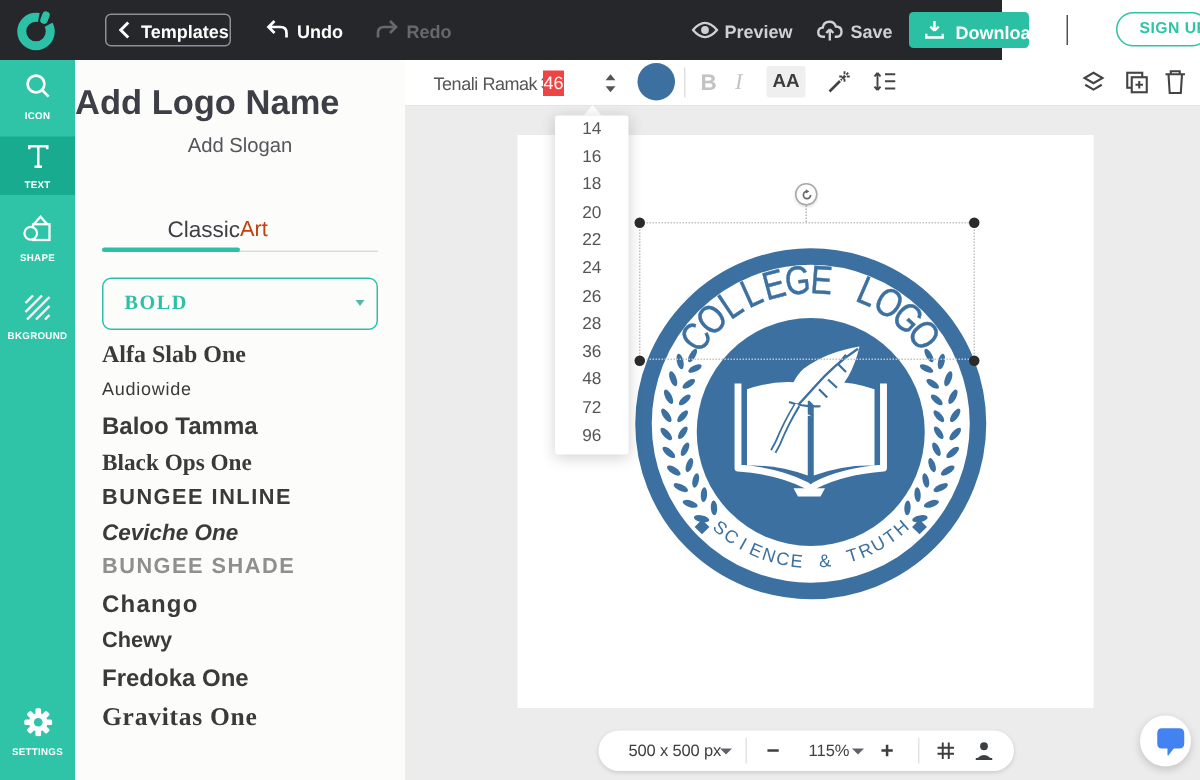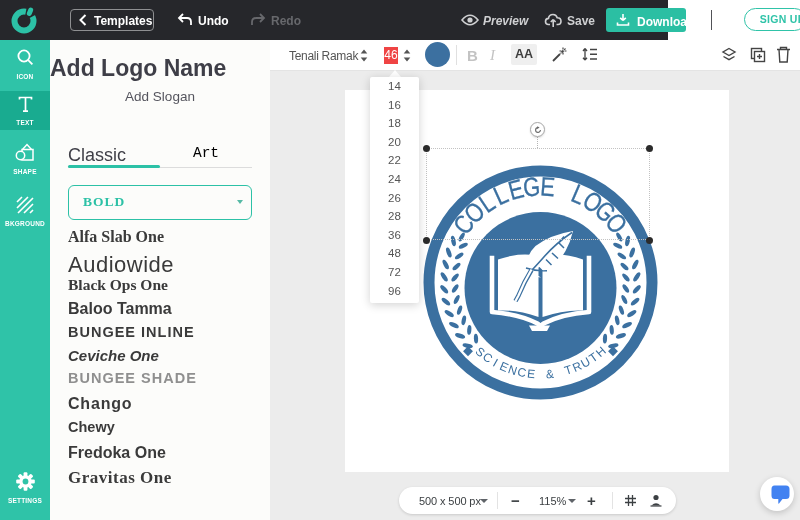--- a/index.html
+++ b/index.html
@@ -34,21 +34,21 @@
     </svg>
   <div class="hbtn" style="left:198px;top:13.5px;">Undo</div>
   <svg class="abs" style="left:250px;top:12px" width="17" height="16" viewBox="0 0 17 16">
       <path d="M10 2 L14 6 L10 10 M14 6 H6 Q2 6 2 10 V13" fill="none" stroke="#67686c" stroke-width="1.8"></path>
     </svg>
   <div class="hbtn" style="left:271px;top:13.5px;color:#67686c">Redo</div>
   <svg class="abs" style="left:461px;top:13px" width="18" height="14" viewBox="0 0 18 14">
       <path d="M1 7 Q9 -2.5 17 7 Q9 16.5 1 7 Z" fill="none" stroke="#cfd0d2" stroke-width="1.6"></path>
       <circle cx="9" cy="7" r="2.6" fill="#cfd0d2"></circle>
     </svg>
-  <div class="hbtn" style="left:483px;top:13.5px;color:#cfd0d2;font-style:italic;">Preview</div>
+  <div class="hbtn" style="left:483px;top:13.5px;color:#cfd0d2;">Preview</div>
   <svg class="abs" style="left:544px;top:11px" width="20" height="18" viewBox="0 0 20 18">
       <path d="M6 13.5 H4.5 Q1.5 13.5 1.5 10.5 Q1.5 7.6 4.5 7.4 Q5 3.5 9 3.5 Q12.4 3.5 13.2 6.7 Q17 6.7 17 10.2 Q17 13.5 14 13.5 H12.5" fill="none" stroke="#cfd0d2" stroke-width="1.6"></path>
       <path d="M9.2 8.5 V16 M9.2 8.5 L6.8 11 M9.2 8.5 L11.6 11" stroke="#cfd0d2" stroke-width="1.6" fill="none"></path>
     </svg>
   <div class="hbtn" style="left:567px;top:13.5px;color:#cfd0d2;">Save</div>
   <div class="abs" style="left:606px;top:8px;width:80px;height:24px;background:#2bbfa3;border-radius:3px;"></div>
   <svg class="abs" style="left:616px;top:13px" width="14" height="14" viewBox="0 0 14 14">
       <path d="M7 1 V7.5 M7 7.5 L4.2 4.8 M7 7.5 L9.8 4.8 M1.5 9.5 V12 H12.5 V9.5" stroke="#fff" stroke-width="1.6" fill="none"></path>
     </svg>
   <div class="hbtn" style="left:637px;top:14.5px;">Download</div>
@@ -99,46 +99,46 @@
         <circle cx="0" cy="0" r="2.9" fill="#2fc3a8"></circle>
       </svg>
     <div class="lbl">SETTINGS</div>
   </div>
 </div>
 
 <div id="panel">
   <div class="abs" style="left:0;top:15px;width:220px;text-align:left;font-size:23px;font-weight:bold;color:#3e3e47;">Add Logo Name</div>
   <div class="abs" style="left:0;top:49px;width:220px;text-align:center;font-size:13.5px;color:#55555e;">Add Slogan</div>
   <div class="abs" style="left:18px;top:127px;width:184px;height:1px;background:#dcdcdc;"></div>
-  <div class="abs" style="left:18px;top:105px;width:92px;text-align:left;font-size:18px;color:#3f3f47;">Classic</div>
-  <div class="abs" style="left:110px;top:105px;width:92px;text-align:center;font-size:14.5px;color:#000000;font-family:Liberation Mono, monospace;">Art</div>
+  <div class="abs" style="left:18px;top:105px;width:92px;text-align:right;font-size:15px;color:#3f3f47;">Classic</div>
+  <div class="abs" style="left:110px;top:105px;width:92px;font-size:14.5px;color:#c2410c;">Art</div>
   <div class="abs" style="left:18px;top:125px;width:92px;height:3px;background:#2cc1a6;border-radius:2px;"></div>
   <div class="abs" style="left:18px;top:145px;width:184px;height:35px;border:1px solid #2cc1a6;border-radius:6px;"></div>
   <div class="abs" style="left:33px;top:154px;font-family:'Liberation Serif',serif;font-size:13.5px;font-weight:900;color:#2cc1a6;letter-spacing:1px;">BOLD</div>
   <div class="abs" style="left:187px;top:160px;width:0;height:0;border-left:3.5px solid transparent;border-right:3.5px solid transparent;border-top:4.5px solid #55b9a5;"></div>
   <div class="abs" style="left:18px;top:188px;width:200px;color:#3a3a3a;">
     <div style="height:24px;font-family:'Liberation Serif',serif;font-weight:900;font-size:16px;">Alfa Slab One</div>
-    <div style="height:24px;font-size:22px;letter-spacing:.5px;">Audiowide</div>
+    <div style="height:24px;font-size:12px;letter-spacing:.5px;">Audiowide</div>
+    <div style="height:24px;font-weight:bold;font-size:16px;">Baloo Tamma</div>
     <div style="height:24px;font-family:'Liberation Serif',serif;font-weight:bold;font-size:15.5px;">Black Ops One</div>
-    <div style="height:24px;font-weight:bold;font-size:16px;">Baloo Tamma</div>
     <div style="height:23px;font-weight:bold;font-size:14.5px;letter-spacing:1px;">BUNGEE INLINE</div>
     <div style="height:23px;font-weight:bold;font-style:italic;font-size:15px;">Ceviche One</div>
     <div style="height:25px;font-weight:bold;font-size:14.5px;letter-spacing:1px;color:#8f8f8f;">BUNGEE SHADE</div>
     <div style="height:24px;font-weight:900;font-size:16px;letter-spacing:.8px;">Chango</div>
     <div style="height:25px;font-weight:bold;font-size:14.5px;">Chewy</div>
     <div style="height:24px;font-weight:bold;font-size:16px;">Fredoka One</div>
     <div style="height:24px;font-family:'Liberation Serif',serif;font-weight:900;font-size:17px;letter-spacing:.5px;">Gravitas One</div>
   </div>
 </div>
 
 <div class="abs" style="left:289px;top:48.5px;font-size:12px;letter-spacing:-0.3px;color:#555;">Tenali Ramak</div>
 <svg class="abs" style="left:360px;top:49px" width="8" height="13" viewBox="0 0 8 13">
     <path d="M4 0.5 L7.3 4.5 H0.7 Z M4 12.5 L7.3 8.5 H0.7 Z" fill="#555"></path>
   </svg>
-<div class="abs" style="left:384px;top:47px;width:14px;height:17px;background:#ef4444;color:#fff;font-size:12px;text-align:center;line-height:17px;">46</div>
+<div class="abs" style="left:362px;top:47px;width:14px;height:17px;background:#ef4444;color:#fff;font-size:12px;text-align:center;line-height:17px;">46</div>
 <svg class="abs" style="left:403px;top:49px" width="8" height="13" viewBox="0 0 8 13">
     <path d="M4 0.5 L7.3 4.5 H0.7 Z M4 12.5 L7.3 8.5 H0.7 Z" fill="#555"></path>
   </svg>
 <div class="abs" style="left:425px;top:42px;width:25px;height:25px;border-radius:50%;background:#3c70a0;"></div>
 <div class="abs" style="left:456px;top:45px;width:1px;height:20px;background:#e0e0e0;"></div>
 <div class="abs" style="left:467px;top:47px;font-size:15px;font-weight:900;color:#c3c3c3;">B</div>
 <div class="abs" style="left:490px;top:47px;font-size:15px;font-style:italic;font-family:'Liberation Serif',serif;color:#c3c3c3;">I</div>
 <div class="abs" style="left:511px;top:44px;width:26px;height:21px;background:#efefef;border-radius:2px;color:#3c3c3c;font-size:12.5px;font-weight:bold;text-align:center;line-height:21px;">AA</div>
 <svg class="abs" style="left:551px;top:47px" width="16" height="16" viewBox="0 0 16 16">
     <path d="M2 14 L9 7" stroke="#444" stroke-width="1.8"></path>

